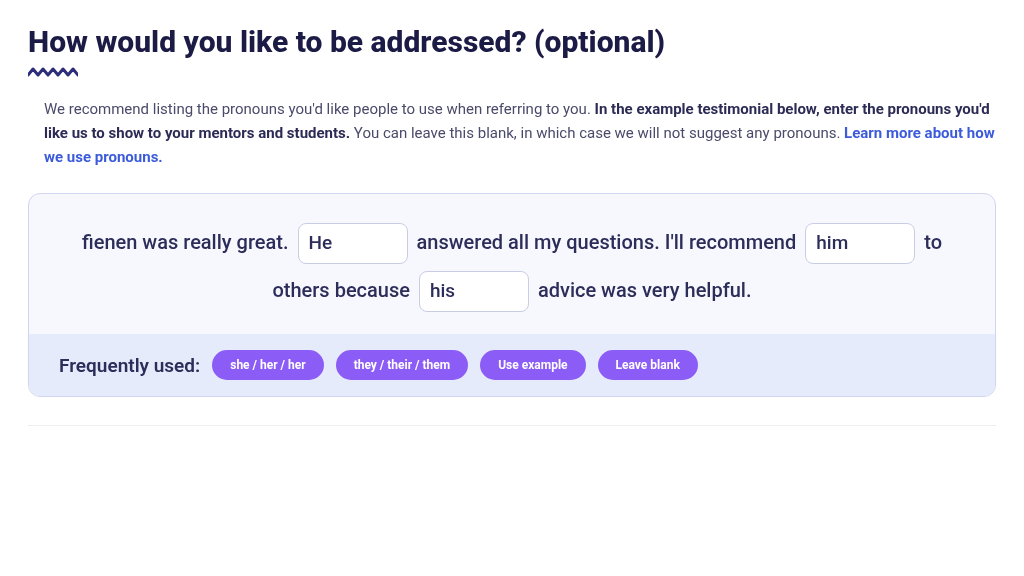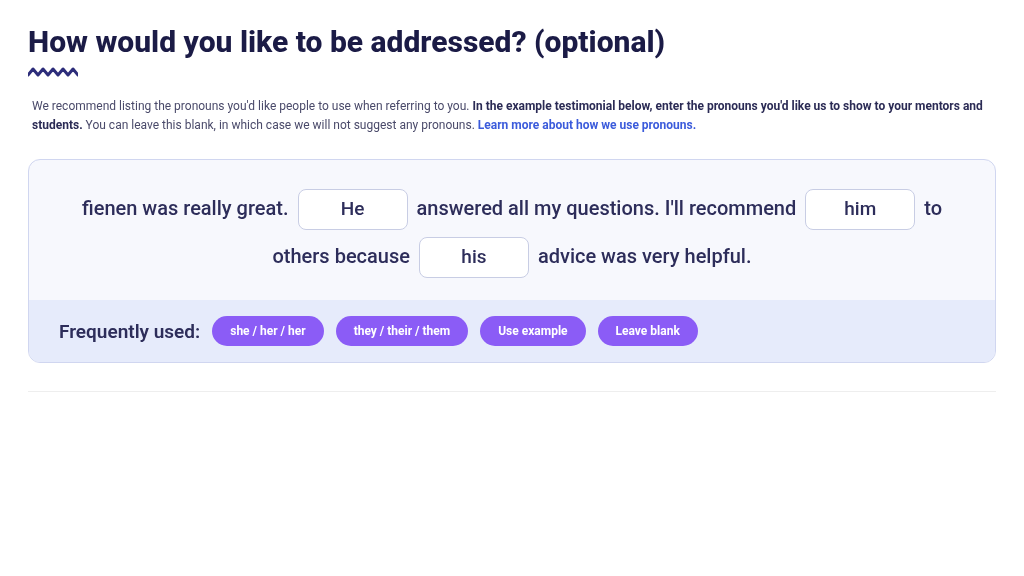--- a/index.html
+++ b/index.html
@@ -18,24 +18,24 @@
     font-size: 30px;
     font-weight: 800;
     color: #1b1b46;
     margin: 0 0 8px 0;
   }
   .zigzag {
     margin-bottom: 20px;
   }
   .zigzag svg { display: block; }
   .description {
-    font-size: 12px;
+    font-size: 15px;
     line-height: 1.6;
     color: #4a4a6a;
-    margin: 0 0 24px 4px;
+    margin: 0 0 24px 16px;
   }
   .description .bold {
     font-weight: 700;
     color: #2b2b55;
   }
   .description .link {
     color: #3b5bdb;
     font-weight: 700;
     text-decoration: none;
   }
@@ -55,21 +55,20 @@
     font-weight: 500;
   }
   .pronoun-input {
     display: inline-block;
     border: 1px solid #c8cde4;
     border-radius: 8px;
     background: #fff;
     padding: 8px 10px;
     font-size: 19px;
     color: #2d2d5a;
-    text-align: center;
     width: 110px;
     margin: 0 4px;
     font-family: inherit;
     font-weight: 500;
     vertical-align: baseline;
     line-height: 1.2;
   }
   .freq-row {
     background: #e6ebfb;
     padding: 16px 30px;

